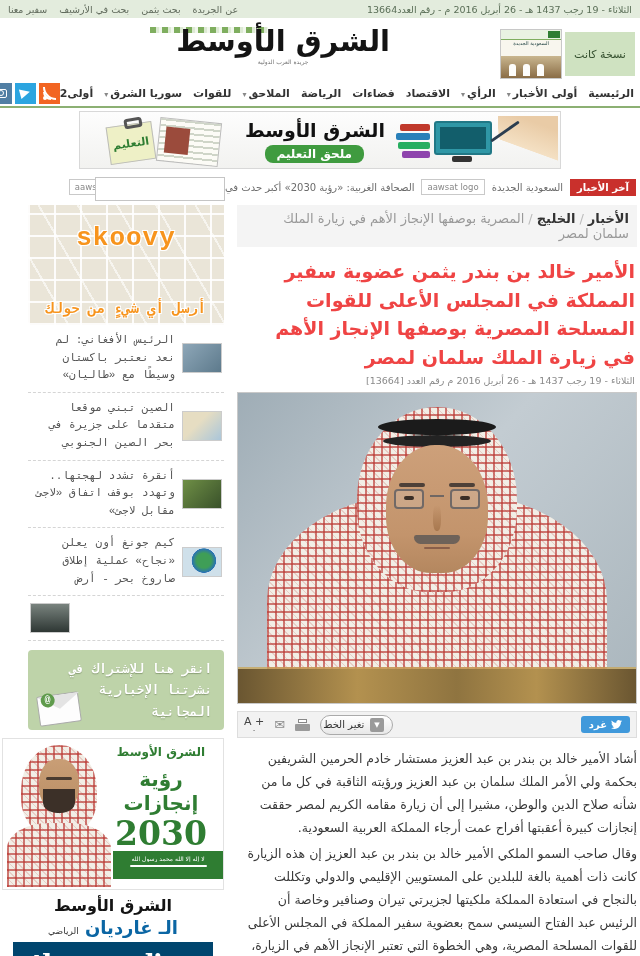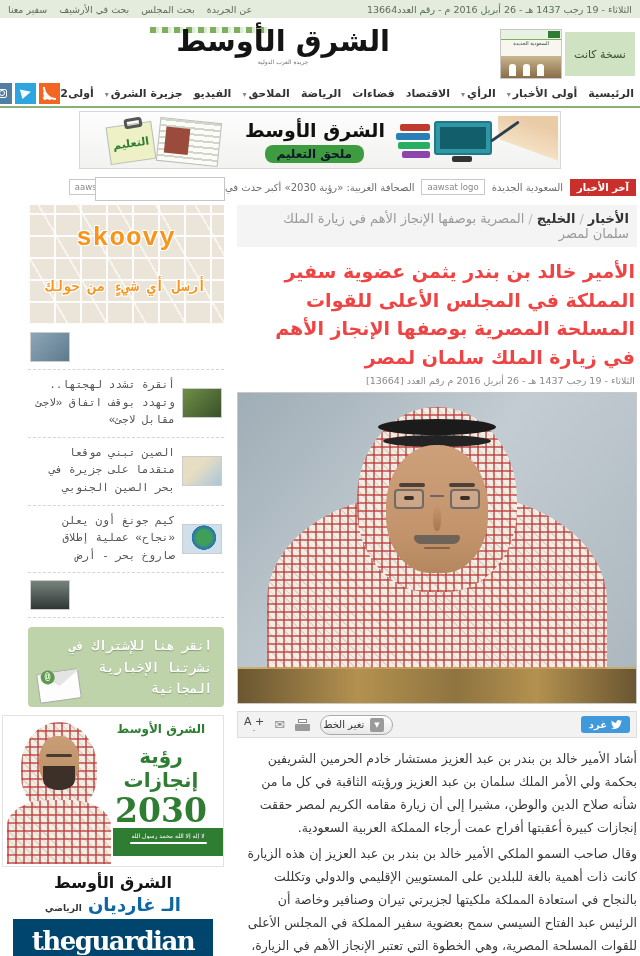--- a/index.html
+++ b/index.html
@@ -52,21 +52,21 @@
     border-radius:0 10px 0 0; left:4px; bottom:4px; transform:scaleX(-1) rotate(90deg); }
   .rssarc2 { position:absolute; width:13px; height:13px; border-top:2.5px solid #fff; border-right:2.5px solid #fff;
     border-radius:0 15px 0 0; left:4px; bottom:4px; transform:scaleX(-1) rotate(90deg); }
 
   
   .banner-wrap { padding:3px 0 4px; display:flex; justify-content:center; }
   .banner { width:482px; height:58px; border:1px solid #d8d8d8; position:relative;
     background:linear-gradient(180deg,#fdfdfd,#f2f2f0); overflow:hidden; }
   .b-logo { position:absolute; top:7px; right:160px; width:170px; text-align:center; }
   .b-logo .t { font-size:19px; font-weight:bold; color:#111; letter-spacing:-1px; }
-  .b-sub { position:absolute; top:33px; right:196px; background:#3f9b3f; color:#0f172a; font-size:12px;
+  .b-sub { position:absolute; top:33px; right:196px; background:#3f9b3f; color:#ffffff; font-size:12px;
     font-weight:bold; padding:2px 12px; border-radius:8px; }
   .b-note { position:absolute; left:28px; top:12px; width:46px; height:38px; background:#eef0c6;
     border:1px solid #bbb; transform:rotate(-8deg); display:flex; align-items:center;
     justify-content:center; font-size:11px; font-weight:bold; color:#2e7d32; }
   .b-clip { position:absolute; left:44px; top:6px; width:18px; height:10px; border:3px solid #555;
     border-radius:3px; transform:rotate(-10deg); }
   .b-news { position:absolute; left:78px; top:8px; width:62px; height:44px; background:#fcfbf6;
     border:1px solid #bbb; transform:rotate(6deg);
     background-image:repeating-linear-gradient(0deg,#fcfbf6 0 4px,#cfd5c8 4px 6px); }
   .b-news i { position:absolute; inset:8px 30px 8px 6px; background:#9b4b3c; }
@@ -159,21 +159,21 @@
 
   
   .sb-block { width:196px;font-family:Liberation Mono, monospace; }
   .skoovy { height:120px; background:#eae5d8; position:relative; overflow:hidden; cursor:pointer;
     background-image:repeating-linear-gradient(90deg,rgba(255,255,255,.9) 0 2px,transparent 2px 26px),
       repeating-linear-gradient(0deg,rgba(255,255,255,.9) 0 2px,transparent 2px 22px),
       repeating-linear-gradient(60deg,rgba(255,255,255,.6) 0 2px,transparent 2px 34px); }
   .sk-logo { position:absolute; top:18px; left:0; right:0; text-align:center; font-size:26px;
     font-weight:bold; color:#f7941d; letter-spacing:1px;
     text-shadow:0 0 2px #fff,1px 1px 0 #fff,-1px -1px 0 #fff,1px -1px 0 #fff,-1px 1px 0 #fff; }
-  .sk-tag { position:absolute; bottom:30px; left:0; right:0; text-align:center; font-size:14px;
+  .sk-tag { position:absolute; bottom:8px; left:0; right:0; text-align:center; font-size:14px;
     font-weight:bold; color:#f7941d;
     text-shadow:0 0 2px #fff,1px 1px 0 #fff,-1px -1px 0 #fff,1px -1px 0 #fff,-1px 1px 0 #fff;margin-top:36px; }
   .rel-head { margin-top:10px; background:#f0f0f0; border-bottom:2px solid #8cb073; font-size:13px;
     color:#444; padding:4px 8px; }
   .rel-item { display:flex; align-items:center; gap:7px; padding:7px 2px; border-bottom:1px dashed #d5d5d5;
     cursor:pointer; flex-direction:row-reverse; }
   .rel-thumb { flex:none; width:40px; height:30px; border:1px solid #ccc; }
   .rel-text { font-size:11px; color:#555; line-height:1.6; text-align:right; }
   .th1 { background:linear-gradient(135deg,#8ea7b8,#5d7a8c); }
   .th2 { background:linear-gradient(135deg,#e6ddc2 40%,#aac6da); }
@@ -208,38 +208,38 @@
   .v-line2 { font-family:"DejaVu Serif",serif; font-size:33px; font-weight:bold; color:#2f7d32;
     line-height:1; margin-top:2px; }
   .v-flag { position:absolute; right:0; bottom:10px; left:110px; height:28px; background:#2f7d32;
     color:#fff; text-align:center; padding-top:4px; }
   .v-flag .sh { font-size:6px; white-space:nowrap; overflow:hidden; }
   .v-flag .sw { margin:3px auto 0; width:70%; height:2px; background:#fff; border-radius:2px; }
 
   .guardian { margin-top:6px; width:222px; text-align:center; }
   .g-awsat { font-size:16px; font-weight:bold; color:#141414; letter-spacing:-1px; }
   .g-ar { font-size:18px; font-weight:bold; color:#0b66a4; margin-top:2px; }
-  .g-ar small { font-size:9px; color:#333; font-weight:bold; }
+  .g-ar small { font-size:9px; color:#333; font-weight:normal; }
   .g-box { margin:4px auto 0; width:200px; height:44px; background:#00456e; color:#fff;
     display:flex; align-items:center; justify-content:center; cursor:pointer; }
   .g-brand { font-family:"DejaVu Serif",serif; font-size:26px; font-weight:bold; letter-spacing:-1.5px;
     direction:ltr; }
   .g-sport { width:200px; margin:1px auto 0; text-align:right; direction:ltr; font-size:13px;
     font-weight:bold; color:#27495e; text-align:right; }
 </style>
 </head>
 <body>
 
 <div class="page">
 
   <div class="topbar">
     <div>الثلاثاء - 19 رجب 1437 هـ - 26 أبريل 2016 م - رقم العدد13664</div>
     <div class="links">
       <span>عن الجريدة</span>
-      <span>بحث المجلس</span>
+      <span>بحث يثمن</span>
       <span>بحث في الأرشيف</span>
       <span>سفير معنا</span>
     </div>
   </div>
 
   <div class="header">
     <div class="dots"></div>
     <div class="logo-main">
       <div class="logo-title">الشرق الأوسط</div>
       <div class="logo-tag">جريدة العرب الدولية</div>
@@ -260,22 +260,22 @@
 
   <div class="nav">
     <div class="nav-items">
       <span class="nv"><span>الرئيسية</span></span>
       <span class="nv"><span>أولى الأخبار</span><span class="caret">▾</span></span>
       <span class="nv"><span>الرأي</span><span class="caret">▾</span></span>
       <span class="nv"><span>الاقتصاد</span></span>
       <span class="nv"><span>فضاءات</span></span>
       <span class="nv"><span>الرياضة</span></span>
       <span class="nv"><span>الملاحق</span><span class="caret">▾</span></span>
-      <span class="nv"><span>الفيديو</span></span>
-      <span class="nv"><span>جزيرة الشرق</span><span class="caret">▾</span></span>
+      <span class="nv"><span>للقوات</span></span>
+      <span class="nv"><span>سوريا الشرق</span><span class="caret">▾</span></span>
       <span class="nv"><span>أولى2</span></span>
     </div>
     <div class="socials">
 
       <span class="sico s-ig">
           <span class="cam"></span>
         </span>
       <span class="sico s-tg">
           <span class="plane"></span>
         </span>
@@ -386,29 +386,30 @@
 
     <div class="sidebar">
 
       <div class="sb-block skoovy">
         <div class="sk-logo">skoovy</div>
         <div class="sk-tag">أرسل أي شيءٍ من حولك</div>
       </div>
 
       <div class="sb-block">
         <div class="rel-item">
+          <div class="rel-text">الرئيس الأفغاني: لم نعد نعتبر باكستان وسيطًا مع «طاليان»</div>
           <div class="rel-thumb th1"></div>
+        </div>
+        <div class="rel-item">
+          <div class="rel-text">الصين تبني موقعا متقدما على جزيرة في بحر الصين الجنوبي</div>
+          <div class="rel-thumb th2"></div>
         </div>
         <div class="rel-item">
           <div class="rel-text">أنقرة تشدد لهجتها.. وتهدد بوقف اتفاق «لاجئ مقابل لاجئ»</div>
           <div class="rel-thumb th3"></div>
-        </div>
-        <div class="rel-item">
-          <div class="rel-text">الصين تبني موقعا متقدما على جزيرة في بحر الصين الجنوبي</div>
-          <div class="rel-thumb th2"></div>
         </div>
         <div class="rel-item">
           <div class="rel-text">كيم جونغ أون يعلن «نجاح» عملية إطلاق صاروخ بحر - أرض</div>
           <div class="rel-thumb th4"></div>
         </div>
         <div class="rel-item">
           <div class="rel-thumb th5"></div>
         </div>
       </div>
 

